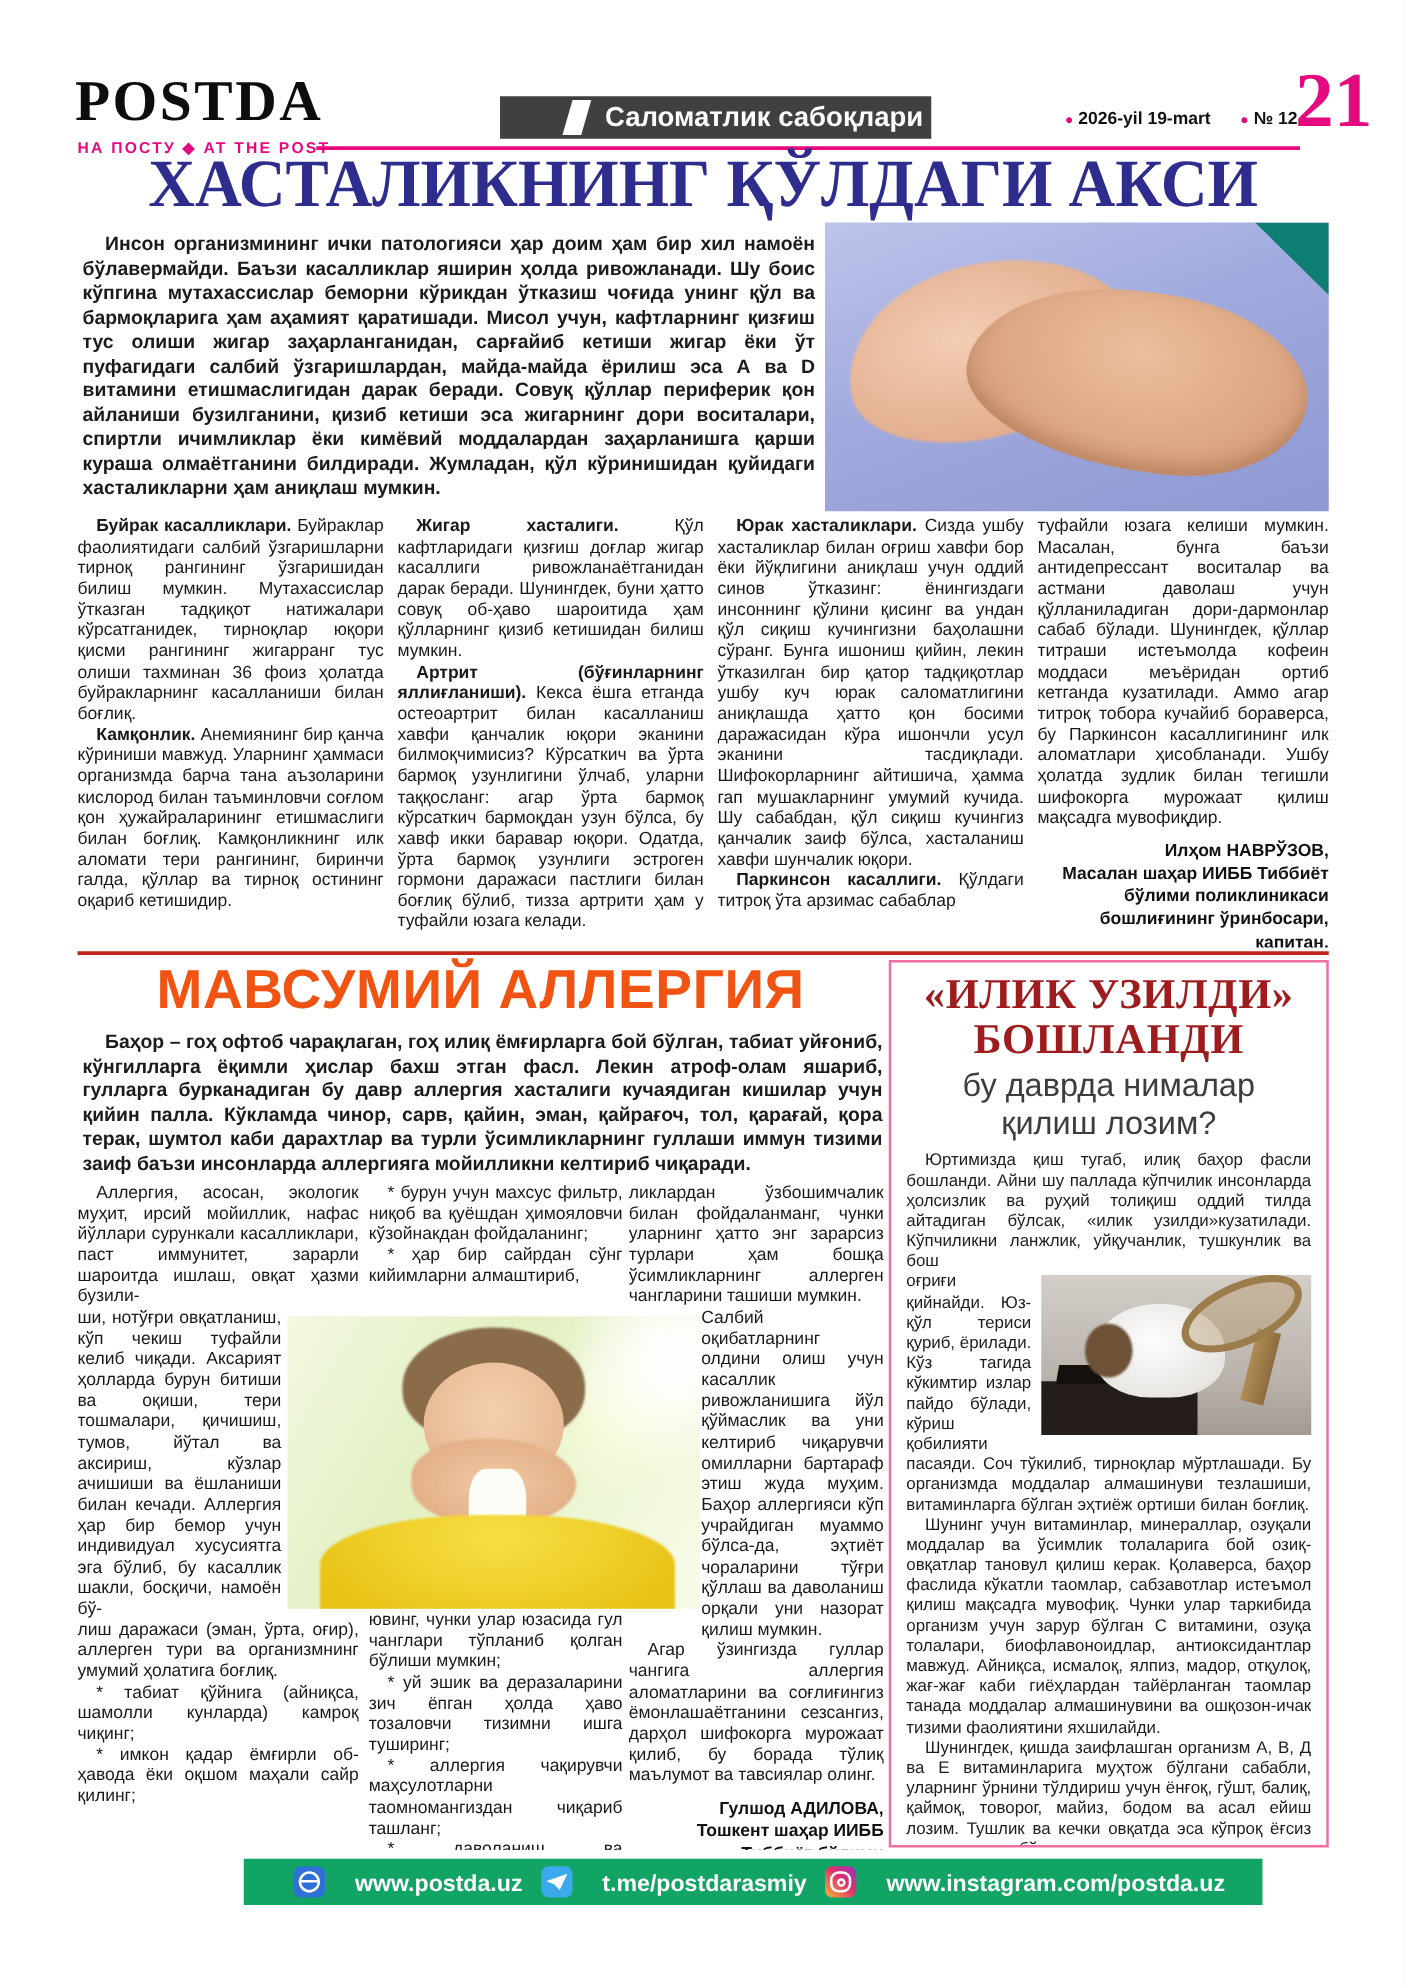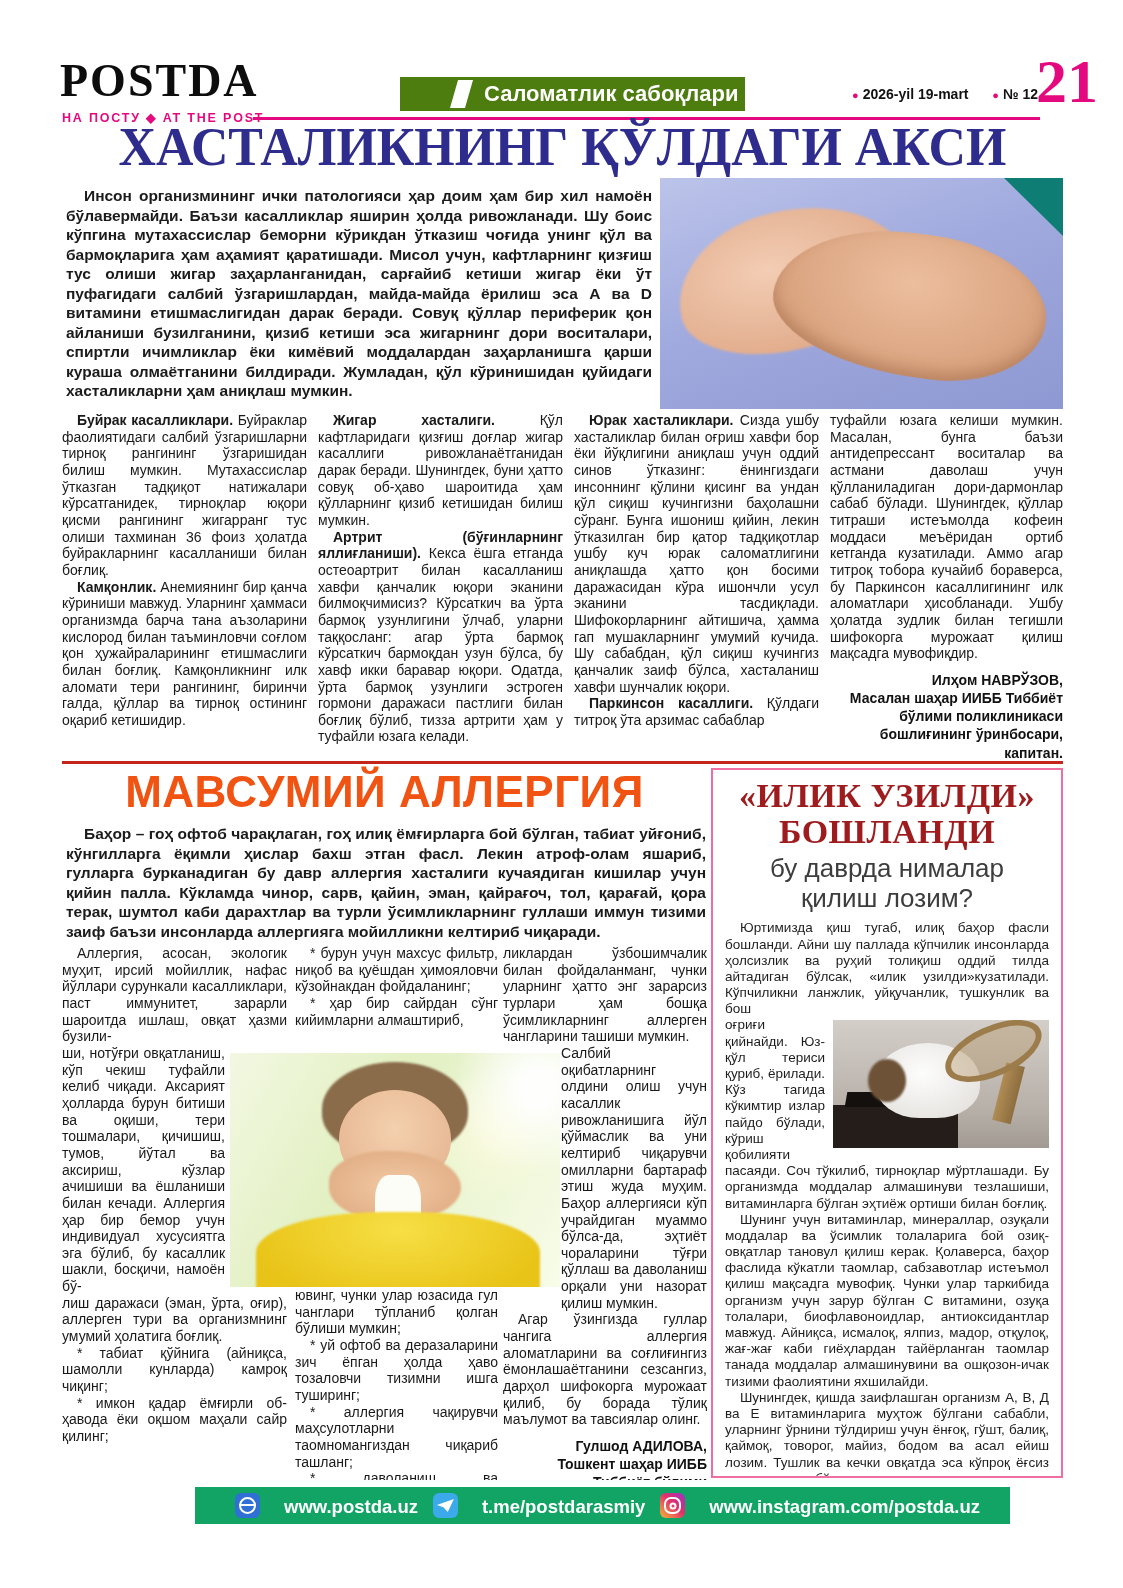--- a/index.html
+++ b/index.html
@@ -5,21 +5,21 @@
   html,body{margin:0;padding:0;background:#e8e8e8;}
   .page{position:relative;width:1123px;height:1588px;margin:0 auto;background:#ffffff;
         font-family:"Liberation Sans",sans-serif;color:#1b1b1b;overflow:hidden;}
 
   
   .masthead-logo{position:absolute;left:60px;top:58px;font-family:"Liberation Serif",serif;
         font-weight:700;font-size:46px;letter-spacing:2px;color:#0d0d0d;line-height:1;}
   .masthead-tagline{position:absolute;left:62px;top:110px;color:#e5097f;font-weight:700;
         font-size:12.5px;letter-spacing:1.8px;}
   .header-rule{position:absolute;left:253px;top:117px;width:787px;height:3px;background:#e5097f;}
-  .banner{position:absolute;left:400px;top:77px;width:345px;height:34px;background:#4d7c0f;}
+  .banner{position:absolute;left:400px;top:77px;width:345px;height:34px;background:#404040;}
   .banner .slash{position:absolute;left:54px;top:3px;width:15px;height:28px;background:#ffffff;
         transform:skewX(-16deg);}
   .banner .banner-label{display:block;padding-left:84px;line-height:34px;font-size:22px;
         font-weight:700;color:#ffffff;white-space:nowrap;}
   .dateline{position:absolute;left:852px;top:86px;width:186px;display:flex;
         justify-content:space-between;font-size:14px;font-weight:700;color:#111;}
   .dateline .dot{color:#e5097f;font-size:11px;margin-right:4px;}
   .pagenum{position:absolute;left:1036px;top:50px;font-family:"Liberation Serif",serif;
         font-weight:700;font-size:62px;color:#e5097f;line-height:1;}
 
@@ -188,21 +188,21 @@
       </div>
   </div>
 
   <div class="acol a2">
     <div>
         <p class="para">* бурун учун махсус фильтр, ниқоб ва қуёшдан ҳимояловчи кўзойнакдан фойдаланинг;</p>
         <p class="para">* ҳар бир сайрдан сўнг кийимларни алмаштириб,</p>
       </div>
     <div class="below">
         <p class="para noind">ювинг, чунки улар юзасида гул чанглари тўпланиб қолган бўлиши мумкин;</p>
-        <p class="para">* уй офтоб ва деразаларини зич ёпган ҳолда ҳаво тозаловчи тизимни ишга туширинг;</p>
+        <p class="para">* уй эшик ва деразаларини зич ёпган ҳолда ҳаво тозаловчи тизимни ишга туширинг;</p>
         <p class="para">* аллергия чақирувчи маҳсулотларни таомномангиздан чиқариб ташланг;</p>
         <p class="para">* даволаниш ва профилактика учун доривор ўсим-</p>
       </div>
   </div>
 
   <div class="acol a3">
     <p class="para noind">ликлардан ўзбошимчалик билан фойдаланманг, чунки уларнинг ҳатто энг зарарсиз турлари ҳам бошқа ўсимликларнинг аллерген чангларини ташиши мумкин.</p>
     <div class="narrow-l">Салбий оқибатларнинг олдини олиш учун касаллик ривожланишига йўл қўймаслик ва уни келтириб чиқарувчи омилларни бартараф этиш жуда муҳим. Баҳор аллергияси кўп учрайдиган муаммо бўлса-да, эҳтиёт чораларини тўғри қўллаш ва даволаниш орқали уни назорат қилиш мумкин.</div>
     <p class="para">Агар ўзингизда гуллар чангига аллергия аломатларини ва соғлиғингиз ёмонлашаётганини сезсангиз, дарҳол шифокорга мурожаат қилиб, бу борада тўлиқ маълумот ва тавсиялар олинг.</p>
     <div class="sig">

